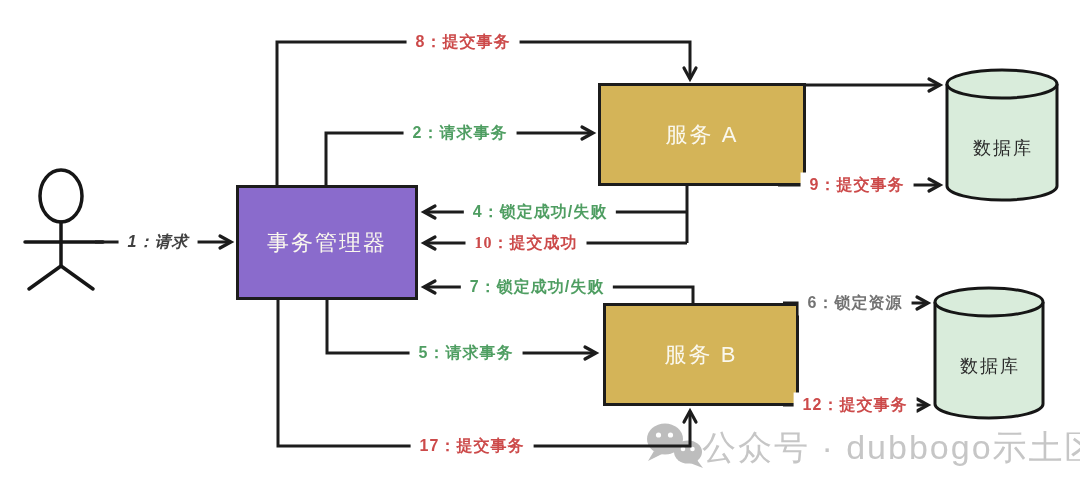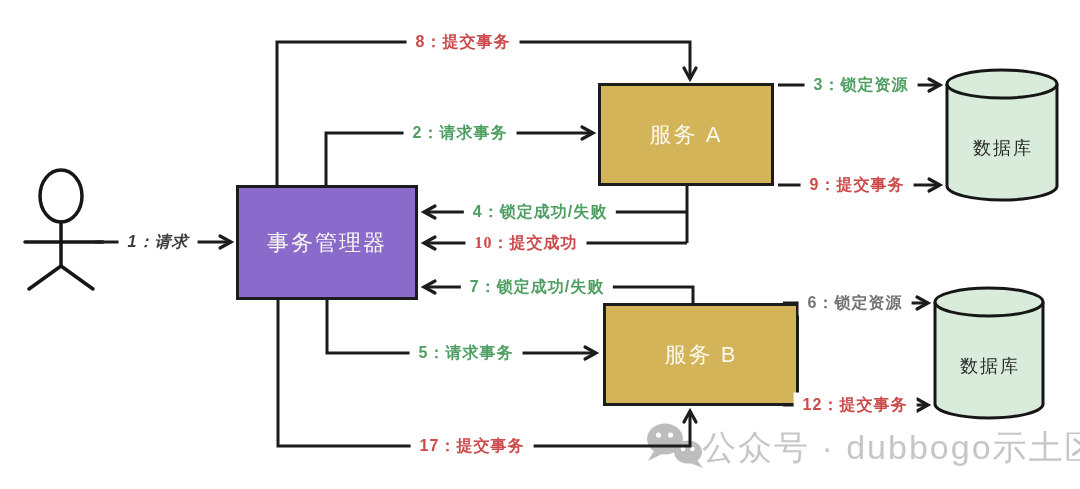--- a/index.html
+++ b/index.html
@@ -14,21 +14,21 @@
   .ln{fill:none;stroke:#1c1c1c;stroke-width:3;stroke-linecap:butt;stroke-linejoin:miter;}
   .figure{fill:none;stroke:#161616;stroke-width:3.5;stroke-linecap:round;}
   .cyl{stroke:#161616;stroke-width:3;}
   .node{
     position:absolute;z-index:3;
     display:flex;align-items:center;justify-content:center;
     border:3px solid #1c1c1c;box-sizing:border-box;
     color:#faf8ee;font-size:22px;font-weight:500;letter-spacing:2px;
   }
   #tm-box{left:236px;top:185px;width:182px;height:115px;}
-  #service-a-box{left:598px;top:83px;width:176px;height:103px;}
+  #service-a-box{left:598px;top:83px;width:208px;height:103px;}
   #service-b-box{left:603px;top:303px;width:196px;height:103px;}
   .cyl-label{
     position:absolute;z-index:3;transform:translate(-50%,-50%);
     color:#2b2b2b;font-size:18px;font-weight:400;letter-spacing:2px;white-space:nowrap;
   }
   #db-a-label{left:1003px;top:148px;}
   #db-b-label{left:990px;top:366px;}
   .msg-label{
     position:absolute;z-index:4;transform:translate(-50%,-50%);
     background:#ffffff;padding:2px 9px;
@@ -117,21 +117,20 @@
   </div>
   <div class="node" id="service-b-box" style="background-color: rgb(212, 180, 88);">
     <span>服务 B</span>
   </div>
 
   <div class="cyl-label" id="db-a-label">数据库</div>
   <div class="cyl-label" id="db-b-label">数据库</div>
 
   <div class="msg-label" id="msg-1" style="color: #404040; font-style: italic;">1：请求</div>
   <div class="msg-label" id="msg-2" style="color: rgb(79, 158, 98);">2：请求事务</div>
-  <div class="msg-label" id="msg-3" style="color: rgb(79, 158, 98);">3：锁定资源</div>
   <div class="msg-label" id="msg-4" style="color: rgb(79, 158, 98);">4：锁定成功/失败</div>
   <div class="msg-label" id="msg-5" style="color: rgb(79, 158, 98);">5：请求事务</div>
   <div class="msg-label" id="msg-6" style="color: #737373;">6：锁定资源</div>
   <div class="msg-label" id="msg-7" style="color: rgb(79, 158, 98);">7：锁定成功/失败</div>
   <div class="msg-label" id="msg-8" style="color: rgb(204, 74, 74);">8：提交事务</div>
   <div class="msg-label" id="msg-9" style="color: rgb(204, 74, 74);">9：提交事务</div>
   <div class="msg-label" id="msg-10" style="color: rgb(204, 74, 74); font-family: Liberation Serif, serif;">10：提交成功</div>
   <div class="msg-label" id="msg-11" style="color: rgb(204, 74, 74);">17：提交事务</div>
   <div class="msg-label" id="msg-12" style="color: rgb(204, 74, 74);">12：提交事务</div>
 

